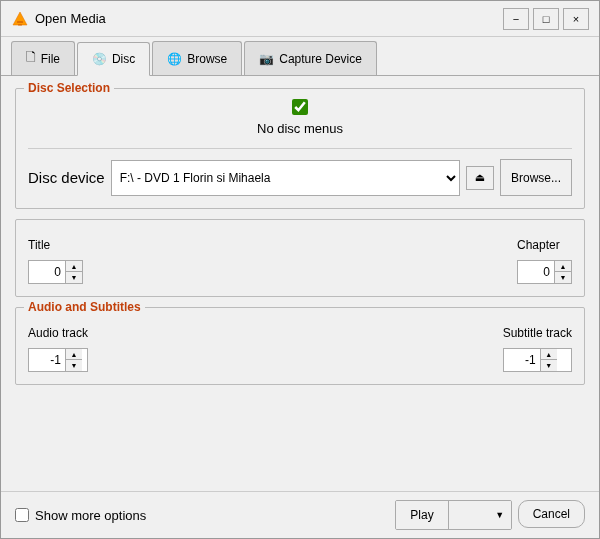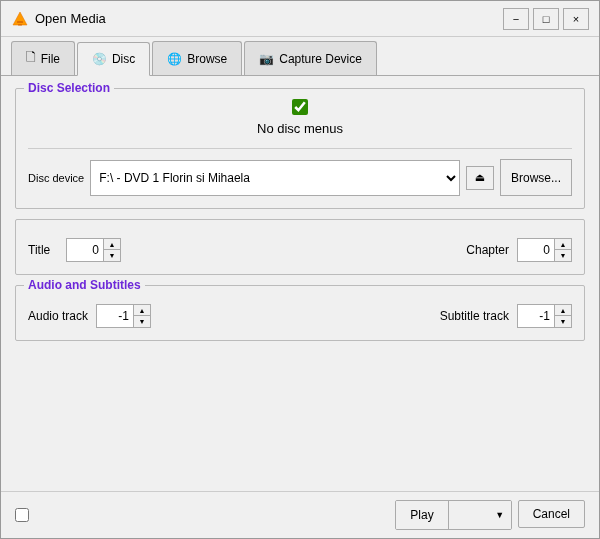--- a/index.html
+++ b/index.html
@@ -109,21 +109,21 @@
     }
 
     .section-label {
       position: absolute;
       top: -8px;
       left: 8px;
       background: #f0f0f0;
       padding: 0 4px;
       font-size: 12px;
       font-weight: bold;
-      color: #6d28d9;
+      color: #c2410c;
     }
 
     
     .radio-group {
       display: flex;
       align-items: center;
       gap: 20px;
       margin-bottom: 10px;
     }
 
@@ -157,21 +157,21 @@
 
     
     .device-row {
       display: flex;
       align-items: center;
       gap: 6px;
       margin-top: 4px;
     }
 
     .device-label {
-      font-size: 11px;
+      font-size: 15px;
       white-space: nowrap;
     }
 
     .device-select {
       flex: 1;
       height: 36px;
       border: 1px solid #aaa;
       background: white;
       font-size: 12px;
       padding: 0 4px;
@@ -246,22 +246,22 @@
       display: flex;
       align-items: center;
       justify-content: center;
       padding: 0;
       line-height: 1;
     }
     .spin-btn:first-child { border-bottom: 1px solid #aaa; }
 
     .pos-group {
       display: flex;
-      align-items: center;
       gap: 8px;
+      flex-direction: column;
     }
 
     .spacer { flex: 1; }
 
     
     .footer {
       padding: 8px 14px;
       display: flex;
       align-items: center;
       border-top: 1px solid #ccc;
@@ -316,21 +316,21 @@
       justify-content: center;
     }
 
     .cancel-btn {
       height: 28px;
       padding: 0 14px;
       border: 1px solid #aaa;
       background: #f0f0f0;
       cursor: pointer;
       font-size: 12px;
-      border-radius: 2px;
+      border-radius: 10px;
     }
 
     .divider-line {
       border: none;
       border-top: 1px solid #ccc;
       margin: 4px 0 10px 0;
     }
   </style>
 </head>
 <body>
@@ -455,20 +455,21 @@
           </div>
         </div>
       </div>
     </div>
 
   </div>
 
   <div class="footer">
     <div class="show-more">
       <input type="checkbox" style="">
+      <span>Show more options</span>
     </div>
     <div class="footer-btns">
       <div class="play-btn-group">
         <button class="play-main">Play</button>
         <button class="play-dropdown">
           <span>▼</span>
         </button>
       </div>
       <button class="cancel-btn">Cancel</button>
     </div>

